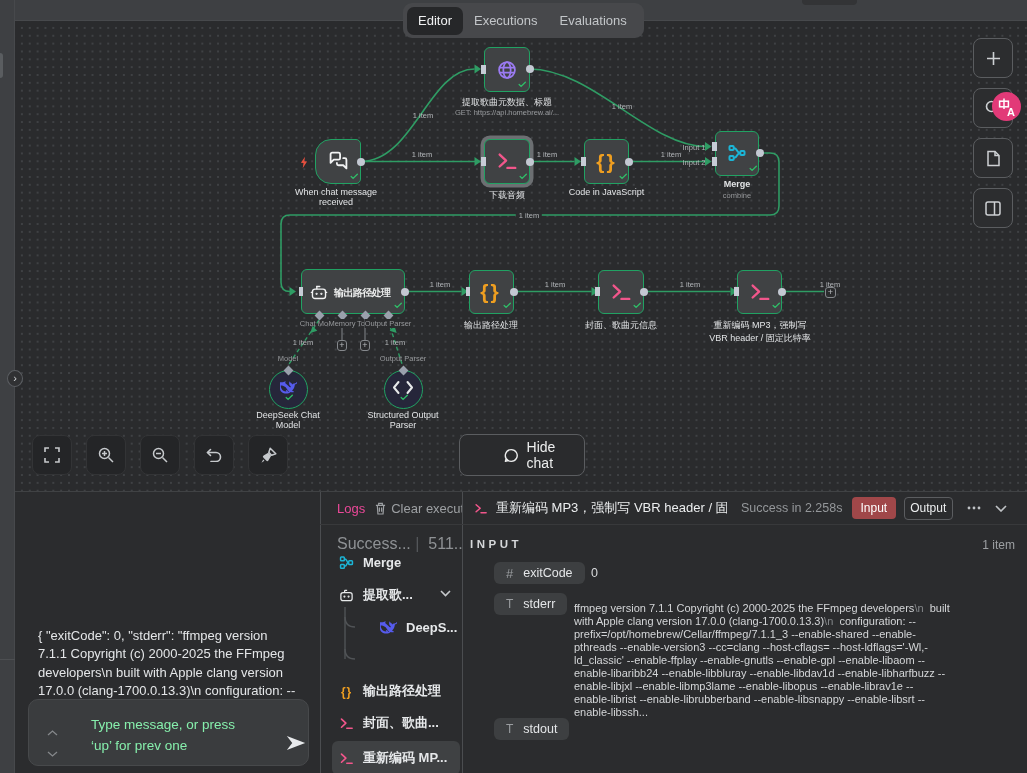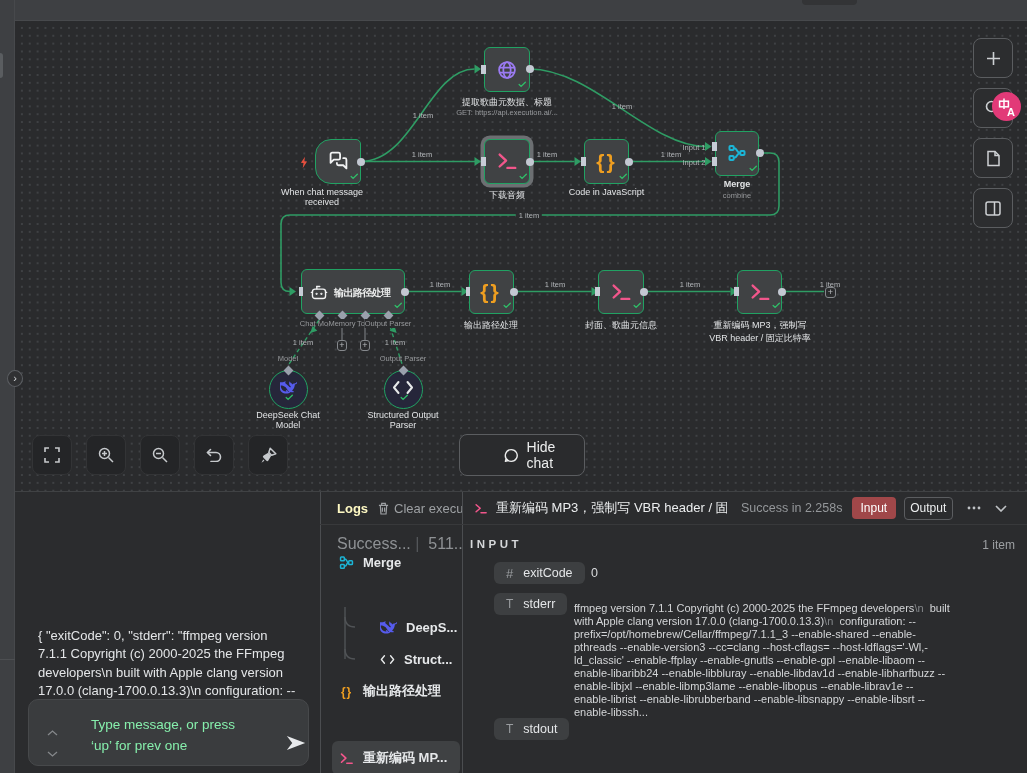--- a/index.html
+++ b/index.html
@@ -112,35 +112,35 @@
     </svg>
   <div class="node" style="left:315px;top:139px;width:46px;height:45px;border-radius:16px 5px 5px 16px"></div>
   <svg class="abs" style="left:329px;top:151px" width="19" height="19" viewBox="0 0 24 24" stroke="#f2f3f4" stroke-width="2.3" fill="none" stroke-linecap="round" stroke-linejoin="round">
       <path d="M14 9a2 2 0 0 1-2 2H6l-4 4V4c0-1.1.9-2 2-2h8a2 2 0 0 1 2 2z"></path>
       <path d="M18 9h2a2 2 0 0 1 2 2v11l-4-4h-6a2 2 0 0 1-2-2v-1"></path>
     </svg>
   <svg class="check" style="left:349.5px;top:173px" width="8.5" height="7" viewBox="0 0 11 9">
       <path d="M1.5,4.5 L4,7 L9.5,1.5" stroke="#2fbe68" stroke-width="1.7" fill="none" stroke-linecap="round"></path>
     </svg>
   <div class="port-out" style="left:357px;top:157.5px"></div>
-  <div class="nlabel" style="left:322px;top:187px">When chat message<br>received</div>
+  <div class="nlabel" style="left:336px;top:187px">When chat message<br>received</div>
 
   <div class="node" style="left:484px;top:46.5px;width:45.5px;height:45px"></div>
   <svg class="abs" style="left:497px;top:59.5px" width="20" height="20" viewBox="0 0 24 24" stroke="#9b7bf2" stroke-width="2.1" fill="none">
       <circle cx="12" cy="12" r="9.5"></circle>
       <ellipse cx="12" cy="12" rx="4.4" ry="9.5"></ellipse>
       <path d="M3.2,9 h17.6 M3.2,15 h17.6"></path>
     </svg>
   <svg class="check" style="left:517.5px;top:81px" width="8.5" height="7" viewBox="0 0 11 9">
       <path d="M1.5,4.5 L4,7 L9.5,1.5" stroke="#2fbe68" stroke-width="1.7" fill="none" stroke-linecap="round"></path>
     </svg>
   <div class="port-in" style="left:481px;top:64.5px"></div>
   <div class="port-out" style="left:525.5px;top:65px"></div>
   <div class="nlabel" style="left:507px;top:96px">提取歌曲元数据、标题</div>
-  <div class="nsub" style="left:507px;top:108px">GET: https://api.execution.ai/...</div>
+  <div class="nsub" style="left:507px;top:108px">GET: https://api.homebrew.ai/...</div>
 
   <div class="node" style="left:484px;top:138.5px;width:46px;height:45.5px;box-shadow:0 0 0 3.5px #6c6f72"></div>
   <svg class="abs" style="left:496px;top:150px" width="22" height="22" viewBox="0 0 24 24" stroke="#f2568b" stroke-width="2.6" fill="none" stroke-linecap="round" stroke-linejoin="round">
       <path d="M4,5 L11,11.5 L4,18"></path>
       <path d="M12.5,19.5 H21"></path>
     </svg>
   <svg class="check" style="left:518.5px;top:173px" width="8.5" height="7" viewBox="0 0 11 9">
       <path d="M1.5,4.5 L4,7 L9.5,1.5" stroke="#2fbe68" stroke-width="1.7" fill="none" stroke-linecap="round"></path>
     </svg>
   <div class="port-in" style="left:481px;top:157px"></div>
@@ -252,20 +252,25 @@
       <path d="M6.5,2 L2,7.5 L6.5,13"></path>
       <path d="M15.5,2 L20,7.5 L15.5,13"></path>
     </svg>
   <svg class="check" style="left:400px;top:394px" width="8.5" height="7" viewBox="0 0 11 9">
       <path d="M1.5,4.5 L4,7 L9.5,1.5" stroke="#2fbe68" stroke-width="1.7" fill="none" stroke-linecap="round"></path>
     </svg>
   <div class="diamond" style="left:399.5px;top:366.5px"></div>
   <div class="nsub" style="left:403px;top:354px">Output Parser</div>
   <div class="nlabel" style="left:403px;top:410px">Structured Output<br>Parser</div>
 
+  <div class="abs tabs">
+      <div class="tab active">Editor</div>
+      <div class="tab">Executions</div>
+      <div class="tab">Evaluations</div>
+    </div>
 
   <div class="abs rbtn" style="top:38px">
       <svg width="15" height="15" viewBox="0 0 15 15" stroke="#cdd0d3" stroke-width="1.6">
         <path d="M7.5,1 V14 M1,7.5 H14"></path>
       </svg>
     </div>
   <div class="abs rbtn" style="top:88px">
       <svg width="16" height="16" viewBox="0 0 16 16" stroke="#cdd0d3" stroke-width="1.6" fill="none">
         <circle cx="6.5" cy="6.5" r="5"></circle>
         <path d="M10.5,10.5 L15,15"></path>
@@ -341,21 +346,21 @@
       <svg class="abs" style="left:18px;top:51px" width="11" height="6" viewBox="0 0 11 6" stroke="#85888b" stroke-width="1.3" fill="none">
           <path d="M1,1 L5.5,5 L10,1"></path>
         </svg>
       <div class="abs" style="left:62px;top:15px;color:#86efac;font-size:13.5px;line-height:20.5px">Type message, or press<br>‘up’ for prev one</div>
       <svg class="abs" style="left:257px;top:34px" width="20" height="18" viewBox="0 0 24 21" fill="#e8eaec">
           <path d="M1,2 L23,10.5 L1,19 L7.5,10.5 Z"></path>
         </svg>
     </div>
 
     <div class="phead" style="left:305px;width:142px;padding:0 17px;overflow:hidden">
-      <span style="color:#fef9c3;font-size:13px;font-weight:bold">Logs</span>
+      <span style="color:#ec4899;font-size:13px;font-weight:normal">Logs</span>
       <svg style="margin-left:10px;flex:none" width="11" height="13" viewBox="0 0 12 14" stroke="#9da0a3" stroke-width="1.3" fill="none">
           <path d="M1,3.5 h10 M4,3.5 v-2 h4 v2 M2.5,3.5 l0.7,9.5 h5.6 l0.7,-9.5 M4.8,6 v4.5 M7.2,6 v4.5"></path>
         </svg>
       <span style="margin-left:5px;color:#9da0a3;font-size:13px;white-space:nowrap">Clear execution</span>
     </div>
     <div class="logs-body abs" style="left:305px;top:33px;width:142px;height:249px;overflow:hidden">
       <div class="abs" style="left:17px;top:10px;color:#8f9295;font-size:16px;white-space:nowrap">Success... <span style="color:#55585b">|</span> &nbsp;511...</div>
       <svg class="abs" style="left:24px;top:82px" width="2" height="52" viewBox="0 0 2 52">
           <path d="M1,0 V52" stroke="#505356" stroke-width="1.4"></path>
         </svg>
@@ -365,38 +370,50 @@
         </svg>
       <div class="lrow" style="top:23px">
           <svg width="15" height="15" viewBox="0 0 24 24" stroke="#1cb5d6" stroke-width="2.4" fill="none">
             <rect x="2.5" y="3" width="6" height="6" rx="1.2"></rect>
             <rect x="2.5" y="15" width="6" height="6" rx="1.2"></rect>
             <rect x="15.5" y="9" width="6" height="6" rx="1.2"></rect>
             <path d="M8.5,6 C14,6 11,12 15.5,12 M8.5,18 C14,18 11,12 15.5,12"></path>
           </svg>
           <span>Merge</span>
         </div>
+      <div class="lrow" style="top:56px">
+          <svg width="15" height="14" viewBox="0 0 24 22" stroke="#e7e9ea" stroke-width="2" fill="none">
+            <rect x="3" y="7" width="18" height="13" rx="3.5"></rect>
+            <path d="M9,3.5 h4 M9,3.5 v3"></path>
+            <circle cx="8.7" cy="13.5" r="0.7" fill="#e7e9ea"></circle>
+            <circle cx="15.3" cy="13.5" r="0.7" fill="#e7e9ea"></circle>
+          </svg>
+          <span>提取歌...</span>
+          <svg style="position:absolute;left:108px;top:9px" width="11" height="7" viewBox="0 0 11 7" stroke="#c6c9cc" stroke-width="1.6" fill="none">
+            <path d="M1,1 L5.5,5.5 L10,1"></path>
+          </svg>
+        </div>
       <div class="lrow" style="top:88px;padding-left:48px">
           <svg width="17" height="13" viewBox="0 0 24 18">
             <path d="M23.2,2.1 c-0.9,0.9 -1.9,1.4 -3.2,1.3 c-1.1,-0.05 -2,0.4 -2.7,1.2 c-0.3,-0.9 -0.9,-1.5 -1.7,-1.9 c-0.8,-0.4 -1.3,-0.9 -1.6,-1.7 c-0.15,-0.4 -0.5,-0.45 -0.7,-0.05 c-0.35,0.7 -0.5,1.5 -0.45,2.3 c0.1,1.7 0.9,3.1 2.3,4.1 l-0.45,1.5 c-1.2,-0.45 -2.2,-1.3 -3.1,-2.2 c-1,-1 -2,-2.1 -3.1,-3 c-0.3,-0.25 -0.6,-0.45 -0.9,-0.65 c-0.9,-1 0.2,-1.7 0.5,-1.85 c0.3,-0.15 0.1,-0.55 -0.9,-0.5 c-1,0.05 -1.9,0.4 -3,0.8 l-0.55,0.15 c-1.1,-0.2 -2.2,-0.25 -3.4,-0.1 C-2.3,2.1 -1,13.1 2.3,15.3 c2.1,1.6 4.5,2.4 7.2,2.2 c1.7,-0.1 3.5,-0.35 5.6,-2.1 c0.55,0.25 1.1,0.4 2,0.45 c0.7,0.05 1.4,-0.05 1.9,-0.15 c0.85,-0.2 0.8,-0.95 0.5,-1.1 l-2.4,-1.1 c1.25,-1.5 3.1,-3 3.85,-7.95 l0.05,-0.95 c0.6,-0.1 1.2,-0.25 1.75,-0.55 c1.6,-0.85 2.25,-2.3 2.4,-4 c0.03,-0.3 -0.4,-0.4 -0.65,-0.15 z M11,13.6 c-1.4,-0.7 -2.1,-1 -2.4,-0.95 c-0.3,0 -0.25,0.35 -0.2,0.55 c0.1,0.3 0.25,0.5 0.45,0.75 c0.15,0.15 0.3,0.3 0.25,0.5 c-1.3,0.7 -3.5,-0.3 -3.6,-0.35 c-1.3,-0.75 -2.4,-1.75 -3.15,-3.1 c-0.75,-1.3 -1.15,-2.7 -1.25,-4.2 c-0.02,-0.35 0.1,-0.5 0.45,-0.55 c0.45,-0.1 0.95,-0.1 1.4,-0.05 c1.95,0.3 3.6,1.2 5,2.6 c0.8,0.8 1.4,1.75 2,2.7 c0.65,1 1.35,1.95 2.25,2.75 c0.3,0.25 0.55,0.45 0.8,0.6 c-0.75,0.1 -2,0.1 -2,-0.25 z" fill="#565bed" fill-rule="evenodd"></path>
           </svg>
           <span>DeepS...</span>
         </div>
-      <div class="lrow" style="top:120px;padding-left:48px">
-          <svg width="15" height="11" viewBox="0 0 22 15" stroke="#e7e9ea" stroke-width="2" fill="none" stroke-linecap="round" stroke-linejoin="round">
-            <path d="M6.5,2 L2,7.5 L6.5,13"></path>
-            <path d="M15.5,2 L20,7.5 L15.5,13"></path>
-          </svg>
-          <span>Struct...</span>
-        </div>
       <div class="lrow" style="top:152px">
           <svg width="15" height="15" viewBox="0 0 20 20">
             <text x="10" y="16" font-family="Liberation Sans" font-size="16" font-weight="bold" fill="#ef9f20" text-anchor="middle" letter-spacing="1">{}</text>
           </svg>
           <span>输出路径处理</span>
+        </div>
+      <div class="lrow" style="top:184px">
+          <svg width="15" height="15" viewBox="0 0 24 24" stroke="#f2568b" stroke-width="2.6" fill="none" stroke-linecap="round" stroke-linejoin="round">
+            <path d="M4,5 L11,11.5 L4,18"></path>
+            <path d="M12.5,19.5 H21"></path>
+          </svg>
+          <span>封面、歌曲...</span>
         </div>
       <div class="lrow sel" style="top:216px">
           <svg width="15" height="15" viewBox="0 0 24 24" stroke="#f2568b" stroke-width="2.6" fill="none" stroke-linecap="round" stroke-linejoin="round">
             <path d="M4,5 L11,11.5 L4,18"></path>
             <path d="M12.5,19.5 H21"></path>
           </svg>
           <span>重新编码 MP...</span>
         </div>
     </div>
 

